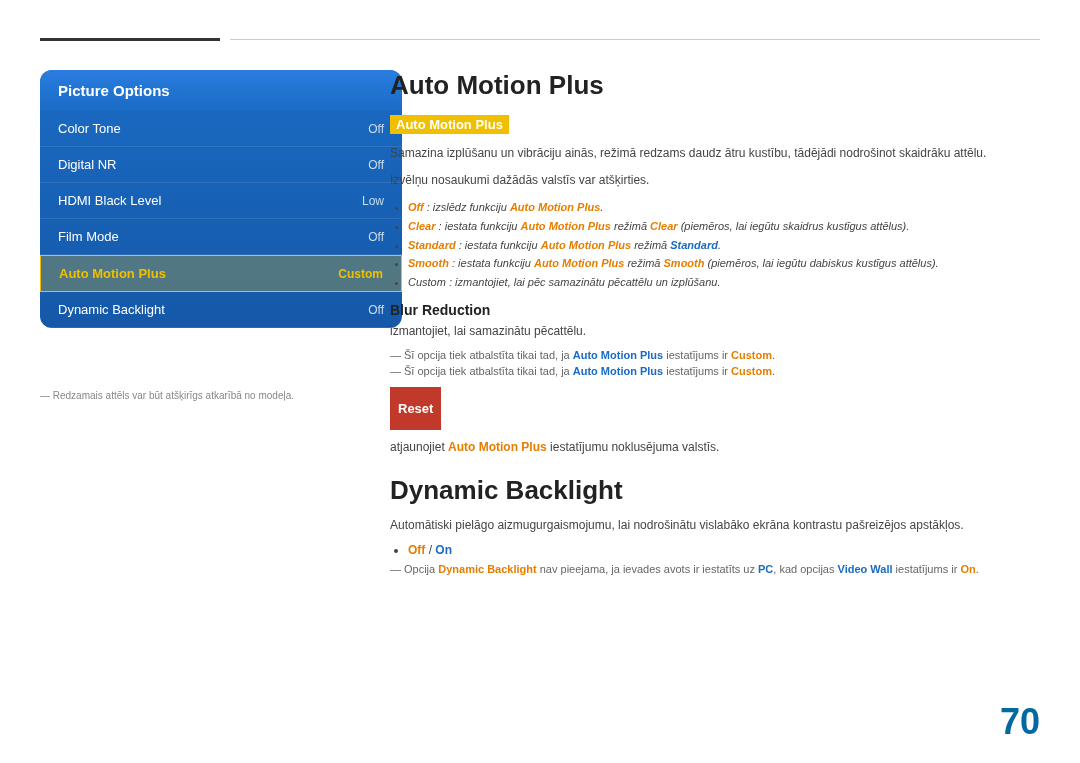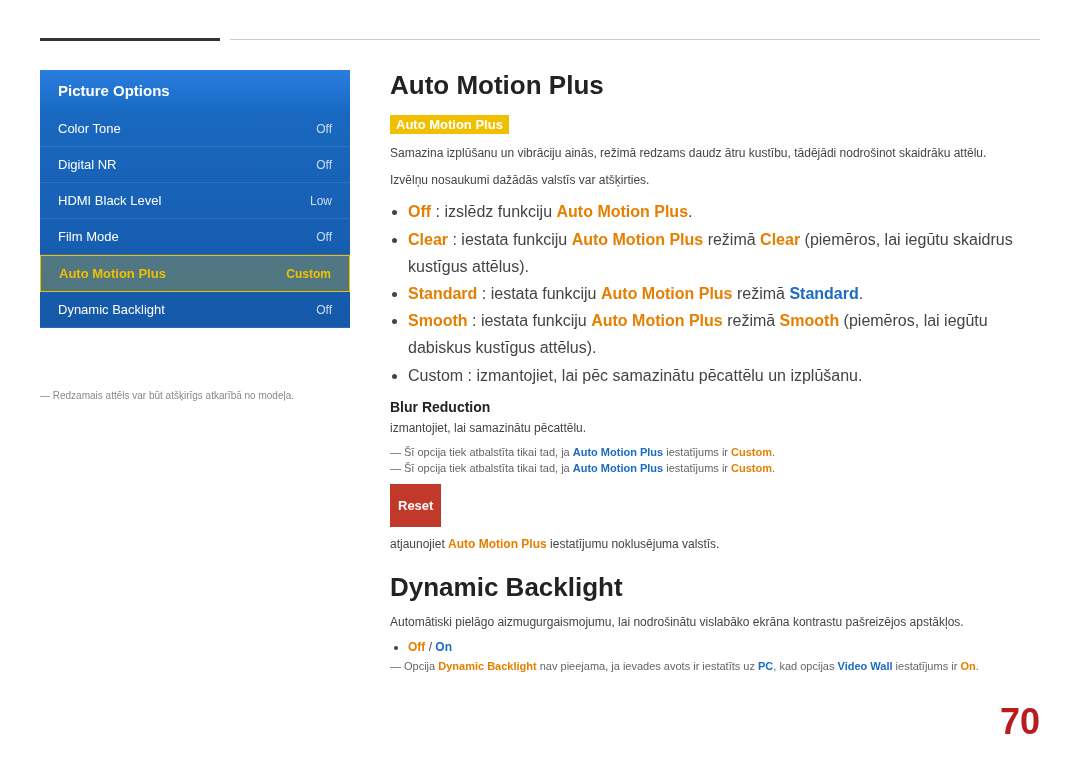--- a/index.html
+++ b/index.html
@@ -32,23 +32,23 @@
       height: 1px;
       background: #ccc;
       margin-left: 10px;
     }
 
     
     .sidebar {
       position: absolute;
       top: 70px;
       left: 40px;
-      width: 310px;
+      width: 362px;
       background: linear-gradient(180deg, #1a6bc4 0%, #1558a8 100%);
-      border-radius: 0;
+      border-radius: 12px;
       overflow: hidden;
     }
     .sidebar-title {
       background: linear-gradient(180deg, #2a7de0 0%, #1a6bc4 100%);
       color: #fff;
       font-size: 15px;
       font-weight: bold;
       padding: 12px 18px;
     }
     .sidebar-item {
@@ -118,24 +118,25 @@
     .desc-text {
       font-size: 12px;
       color: #444;
       line-height: 1.6;
       margin-bottom: 8px;
     }
     .bullet-list {
       margin: 6px 0 10px 18px;
     }
     .bullet-list li {
-      font-size: 16px;
+      font-size: 11px;
       color: #444;
       line-height: 1.7;
       list-style: disc;
+      font-style: italic;
     }
 
     .sub-section-title {
       font-size: 14px;
       font-weight: bold;
       color: #222;
       margin: 10px 0 4px 0;
     }
 
     .note-line {
@@ -171,21 +172,21 @@
       display: inline-block;
       margin-bottom: 8px;
     }
 
     .page-number {
       position: absolute;
       bottom: 20px;
       right: 40px;
       font-size: 36px;
       font-weight: bold;
-      color: #b91c1c;
+      color: #0369a1;
     }
 
     .orange-text {
       color: #e67e00;
       font-weight: bold;
     }
     .blue-bold {
       color: #1a6bc4;
       font-weight: bold;
     }

